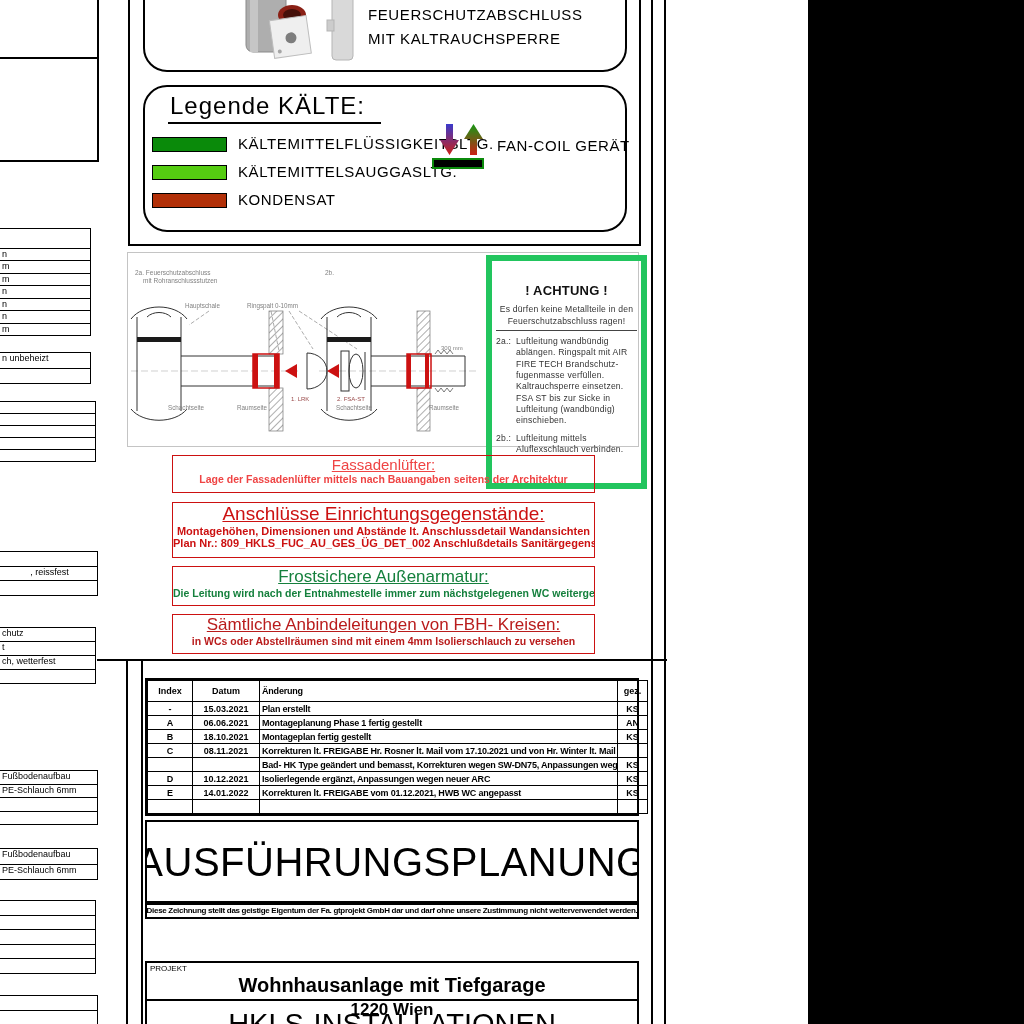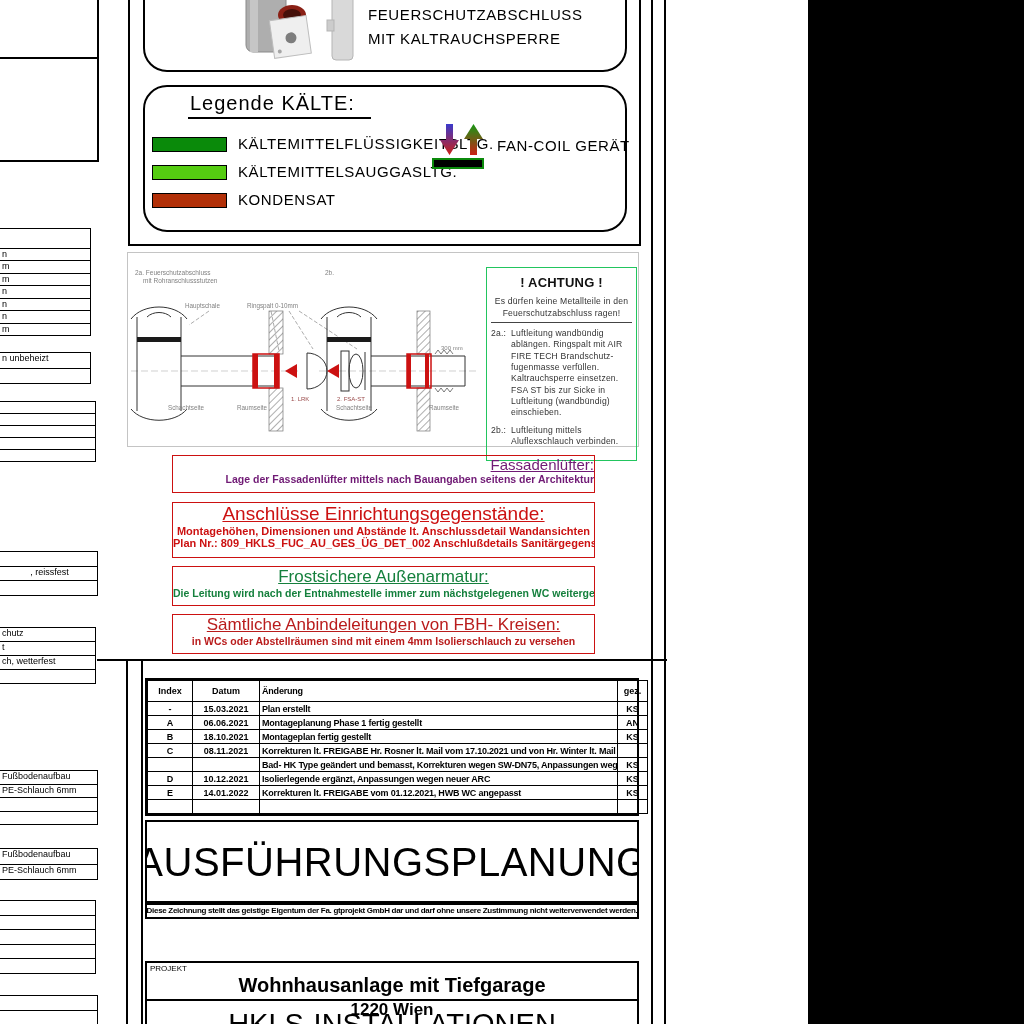--- a/index.html
+++ b/index.html
@@ -9,28 +9,28 @@
   .blackpanel{left:808px;top:0;width:216px;height:1024px;background:#000;}
 
   
   .topleftbox{left:0;top:0;width:97px;height:160px;border-right:2px solid #000;border-bottom:2px solid #000;}
   .topleftbox .div{position:absolute;left:0;top:57px;width:100%;height:2px;background:#000;}
   .topframe{left:128px;top:-6px;width:509px;height:248px;border:2px solid #000;}
   .round{border:2px solid #000;border-radius:24px;}
   .rbox1{left:143px;top:-34px;width:480px;height:102px;}
   .rbox2{left:143px;top:85px;width:480px;height:143px;}
   .cadtext{font-size:15px;letter-spacing:.6px;white-space:nowrap;}
-  .leg-title{font-size:20px;letter-spacing:1px;border-bottom:2px solid #000;padding:0 16px 2px 2px;display:inline-block;margin-left:20px;}
+  .leg-title{font-size:24px;letter-spacing:1px;border-bottom:2px solid #000;padding:0 16px 2px 2px;display:inline-block;}
   .leg-bar{width:73px;height:13px;border:1px solid #000;}
   .fanbar{width:48px;height:7px;background:#000;border:2px solid #0b8a0b;}
 
   
   .detailframe{left:127px;top:252px;width:510px;height:193px;border:1px solid #c4c4c4;}
-  .achtung{position:absolute;left:358px;top:14px;width:141px;height:180px;border:1px solid #22c55e;
-           padding:6px 4px;color:#333;font-size:8.6px;line-height:1.32;letter-spacing:.2px;}
+  .achtung{position:absolute;left:358px;top:2px;width:141px;height:180px;border:6px solid #22c55e;
+           padding:21px 4px;color:#333;font-size:8.6px;line-height:1.32;letter-spacing:.2px;}
   .achtung .tt{font-size:13px;font-weight:bold;color:#111;text-align:center;}
   .achtung .sub{text-align:center;margin-top:5px;}
   .achtung hr{border:none;border-top:1px solid #444;margin:3px 0 5px 0;}
   .aitem{display:flex;gap:3px;margin-bottom:6px;}
   .aitem .id{flex:0 0 17px;}
   svg text{font-family:"Liberation Sans",sans-serif;}
 
   
   .note{left:172px;width:421px;border:1px solid #cc1111;color:#cc1111;text-align:center;overflow:hidden;}
   .note .t{text-decoration:underline;white-space:nowrap;}
@@ -271,21 +271,21 @@
         <span class="id">2a.:</span>
         <span>Luftleitung wandbündig ablängen. Ringspalt mit AIR FIRE TECH Brandschutz-fugenmasse verfüllen. Kaltrauchsperre einsetzen. FSA ST bis zur Sicke in Luftleitung (wandbündig) einschieben.</span>
       </div>
       <div class="aitem">
         <span class="id">2b.:</span>
         <span>Luftleitung mittels Aluflexschlauch verbinden.</span>
       </div>
     </div>
   </div>
 
-  <div class="abs note" style="top: 455px; height: 36px; color: #701a75; border-color: rgb(204, 17, 17); text-align: right;">
+  <div class="abs note" style="top: 455px; height: 36px; color: #ef4444; border-color: rgb(204, 17, 17);">
     <div class="t" style="font-size:15px;">Fassadenlüfter:</div>
     <div class="b">Lage der Fassadenlüfter mittels nach Bauangaben seitens der Architektur</div>
   </div>
 
   <div class="abs note" style="top: 502px; height: 54px; color: rgb(204, 17, 17); border-color: rgb(204, 17, 17);">
     <div class="t" style="font-size:19px;">Anschlüsse Einrichtungsgegenstände:</div>
     <div class="b" style="font-size:11px;">Montagehöhen, Dimensionen und Abstände lt. Anschlussdetail Wandansichten</div>
     <div class="b" style="font-size:11px;">Plan Nr.: 809_HKLS_FUC_AU_GES_ÜG_DET_002 Anschlußdetails Sanitärgegenstände</div>
   </div>
 

